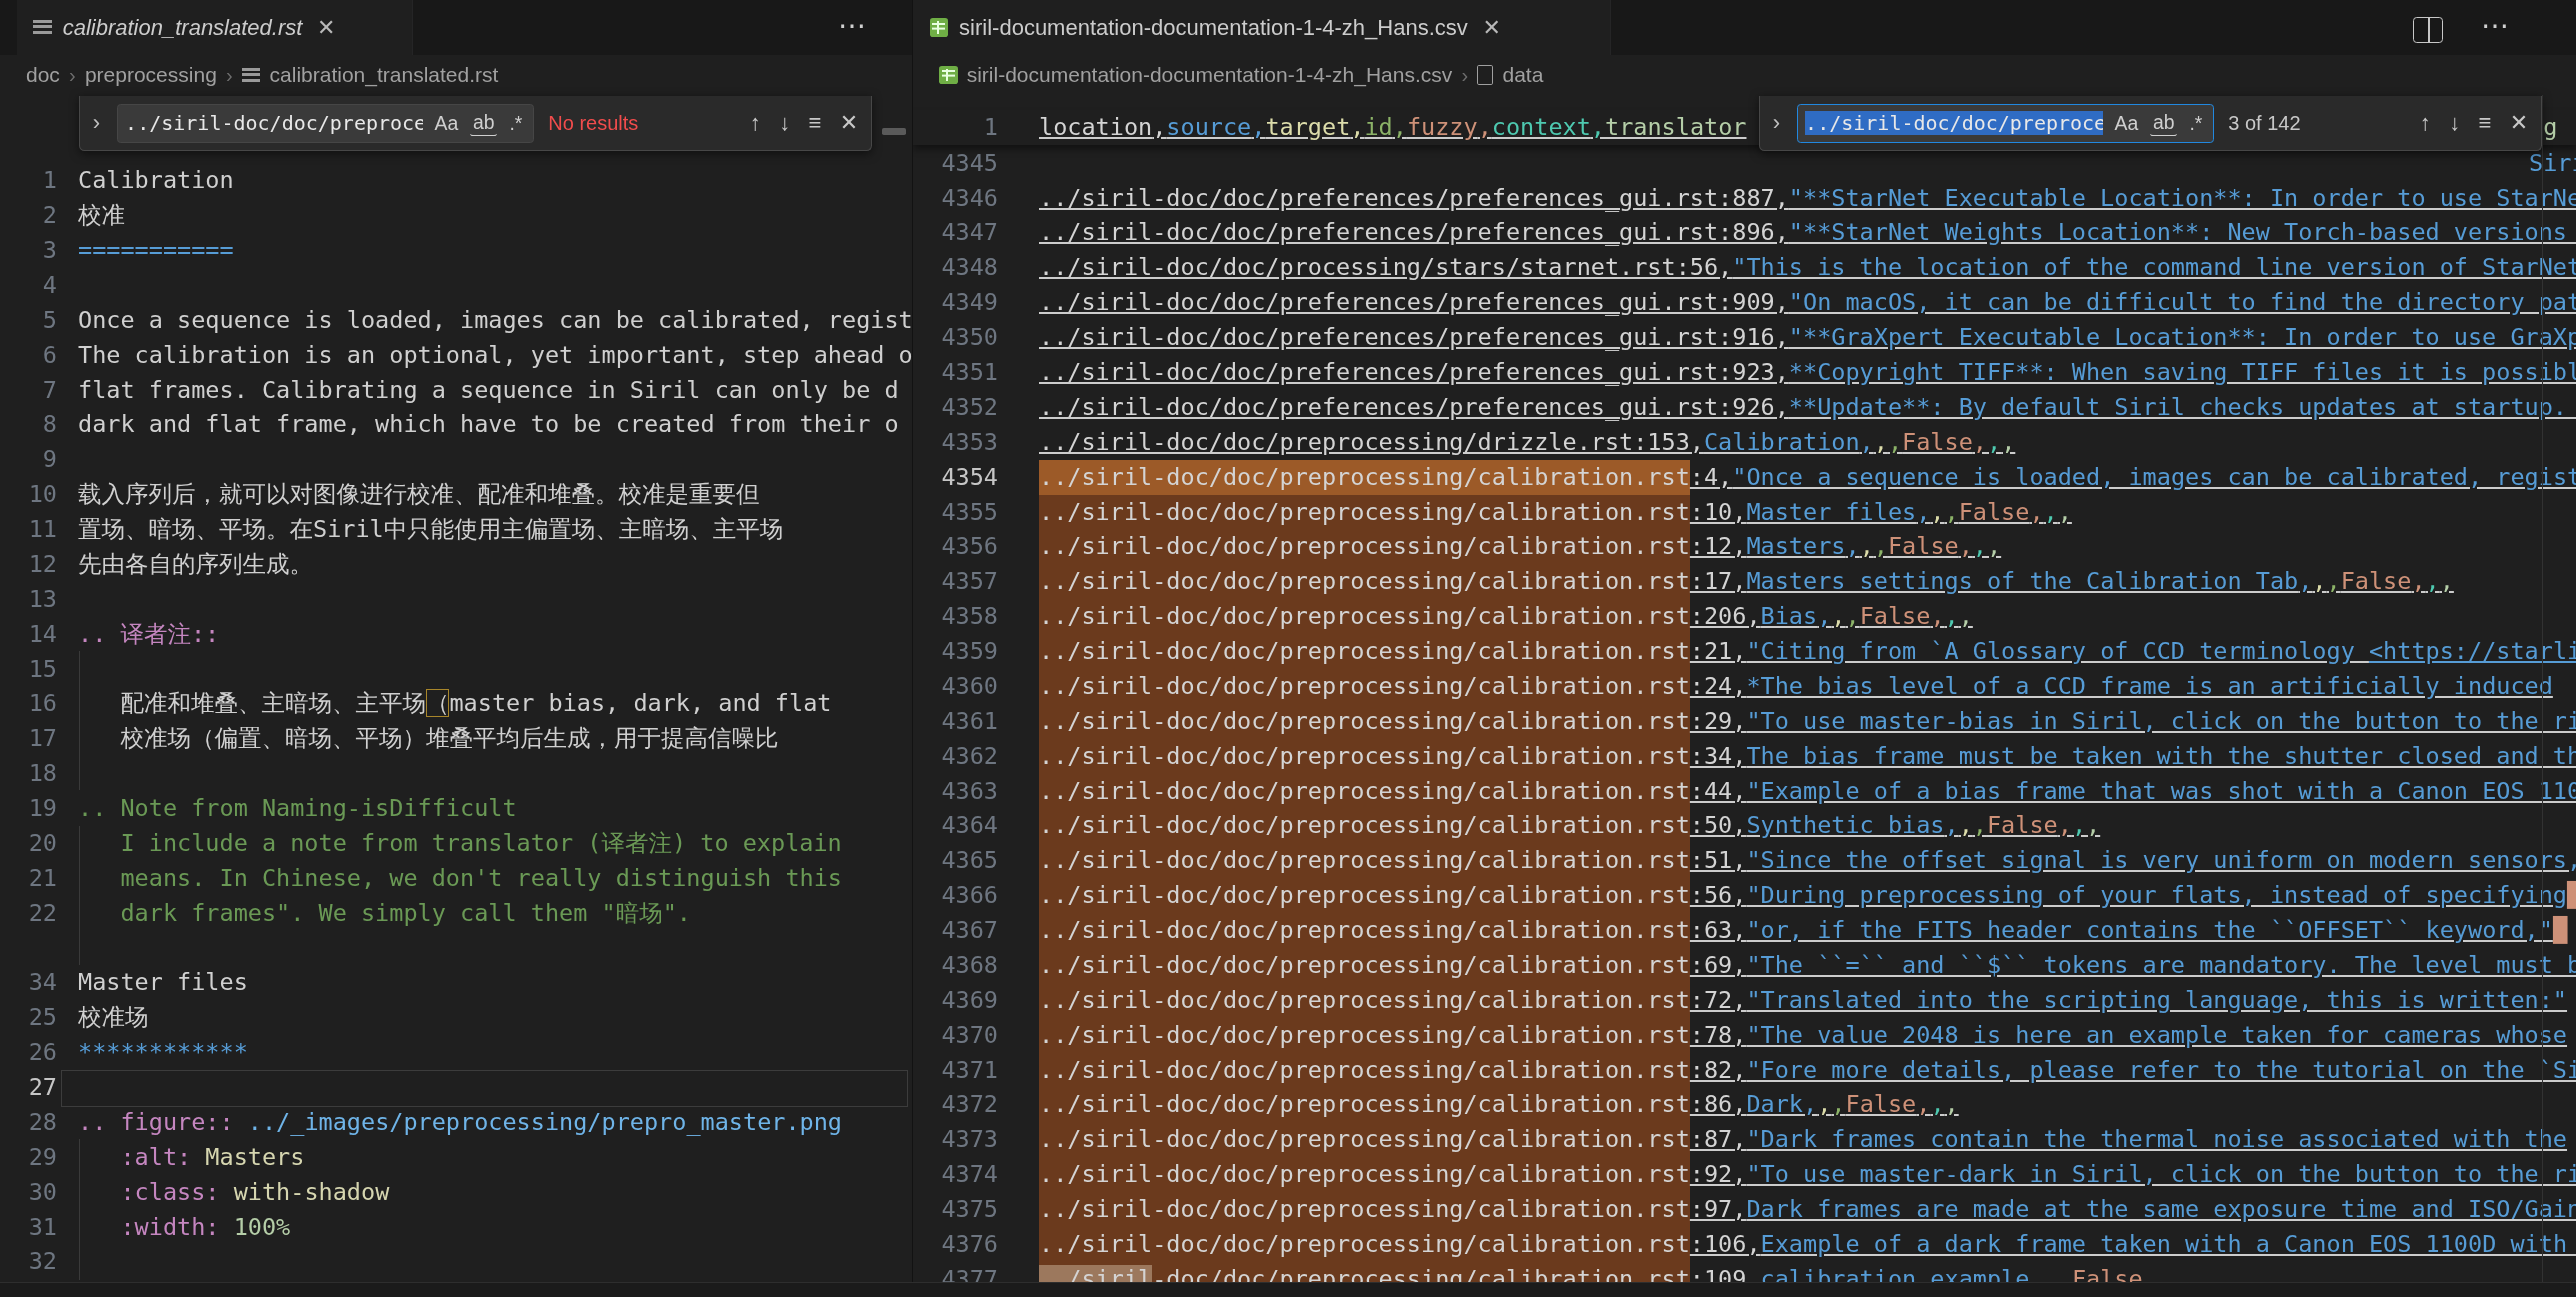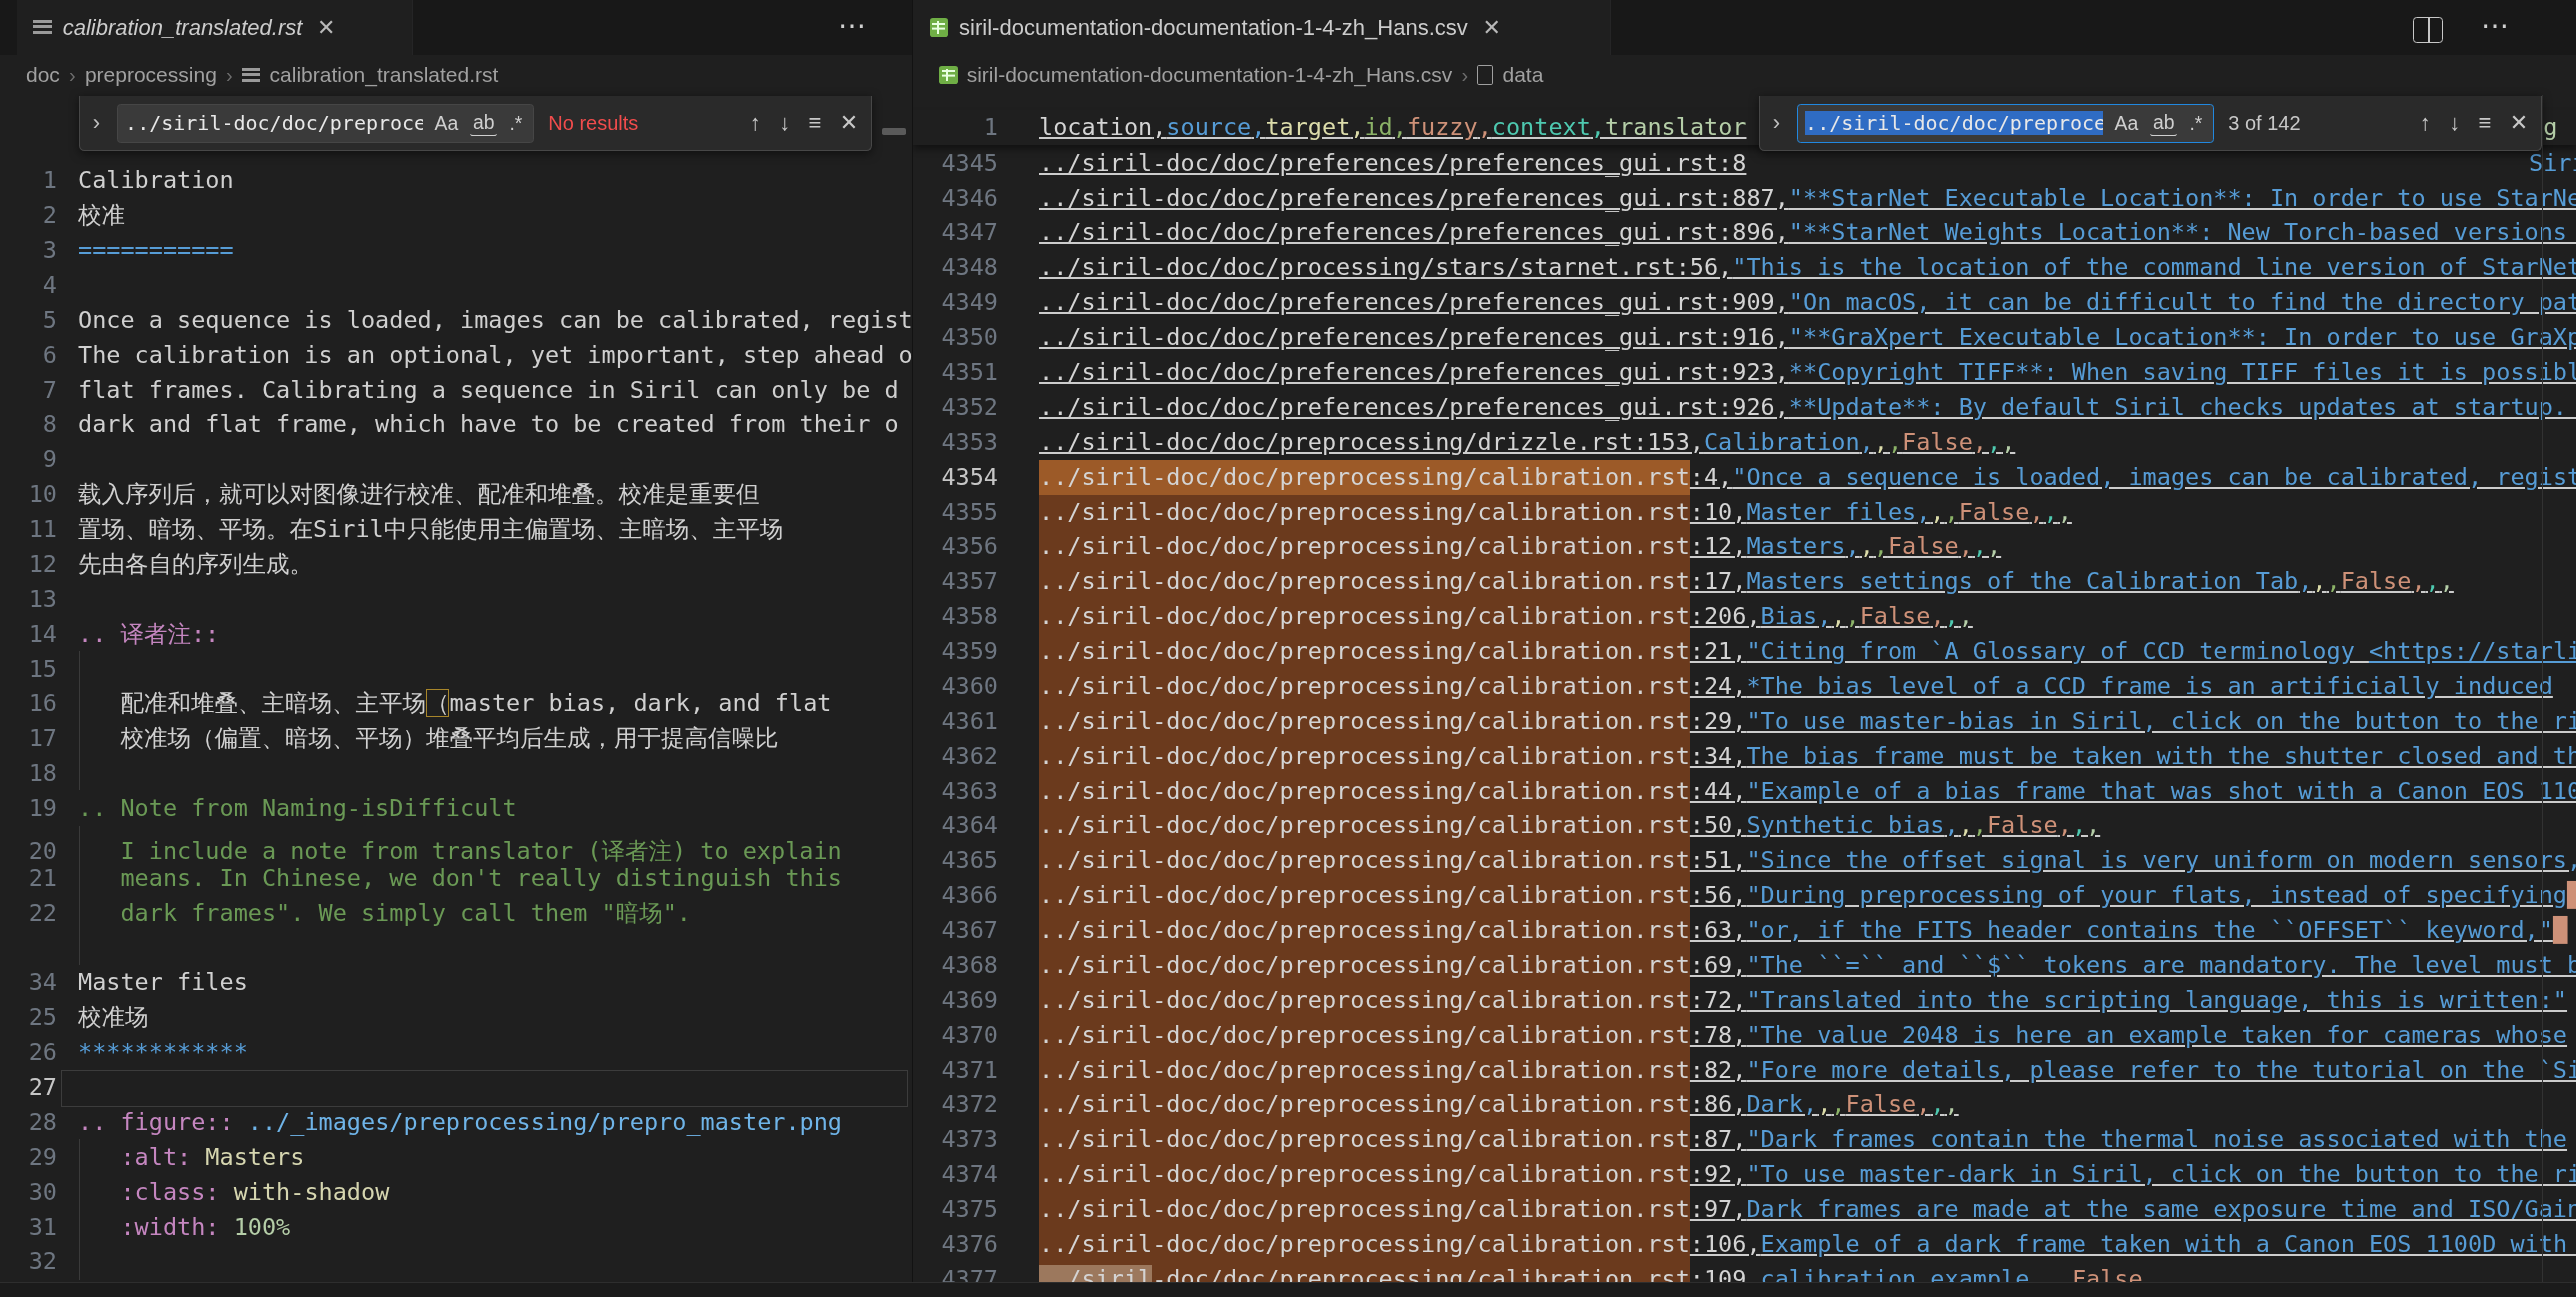--- a/index.html
+++ b/index.html
@@ -112,21 +112,21 @@
         <div class="cline" style="top: 382px;"><span class="ln">10</span><span class="txt"><span class="w">载入序列后，就可以对图像进行校准、配准和堆叠。校准是重要但</span></span></div>
         <div class="cline" style="top: 417px;"><span class="ln">11</span><span class="txt"><span class="w">置场、暗场、平场。在Siril中只能使用主偏置场、主暗场、主平场</span></span></div>
         <div class="cline" style="top: 452px;"><span class="ln">12</span><span class="txt"><span class="w">先由各自的序列生成。</span></span></div>
         <div class="cline" style="top: 487px;"><span class="ln">13</span><span class="txt"></span></div>
         <div class="cline" style="top: 522px;"><span class="ln">14</span><span class="txt"><span class="pink">.. 译者注::</span></span></div>
         <div class="cline" style="top: 557px;"><span class="ln">15</span><span class="txt"></span></div>
         <div class="cline" style="top: 591px;"><span class="ln">16</span><span class="txt"><span class="w">   配准和堆叠、主暗场、主平场</span><span class="w bx">（</span><span class="w">master bias, dark, and flat</span></span></div>
         <div class="cline" style="top: 626px;"><span class="ln">17</span><span class="txt"><span class="w">   校准场（偏置、暗场、平场）堆叠平均后生成，用于提高信噪比</span></span></div>
         <div class="cline" style="top: 661px;"><span class="ln">18</span><span class="txt"></span></div>
         <div class="cline" style="top: 696px;"><span class="ln">19</span><span class="txt"><span class="grn">.. Note from Naming-isDifficult</span></span></div>
-        <div class="cline" style="top: 731px; margin-top: 8px;"><span class="ln">20</span><span class="txt"><span class="grn">   I include a note from translator (译者注) to explain</span></span></div>
+        <div class="cline" style="top: 731px;"><span class="ln">20</span><span class="txt"><span class="grn">   I include a note from translator (译者注) to explain</span></span></div>
         <div class="cline" style="top: 766px;"><span class="ln">21</span><span class="txt"><span class="grn">   means. In Chinese, we don't really distinguish this</span></span></div>
         <div class="cline" style="top: 801px;"><span class="ln">22</span><span class="txt"><span class="grn">   dark frames". We simply call them "暗场".</span></span></div>
         <div class="cline" style="top: 870px;"><span class="ln">34</span><span class="txt"><span class="w">Master files</span></span></div>
         <div class="cline" style="top: 905px;"><span class="ln">25</span><span class="txt"><span class="w">校准场</span></span></div>
         <div class="cline" style="top: 940px;"><span class="ln">26</span><span class="txt"><span class="blue">************</span></span></div>
         <div class="curline" style="top: 975px;"></div>
         <div class="cline" style="top: 975px;"><span class="ln act">27</span><span class="txt"></span></div>
         <div class="cline" style="top: 1010px;"><span class="ln">28</span><span class="txt"><span class="pink">.. figure::</span><span class="w"> </span><span class="path">../_images/preprocessing/prepro_master.png</span></span></div>
         <div class="cline" style="top: 1045px;"><span class="ln">29</span><span class="txt"><span class="w">   </span><span class="pink">:alt:</span><span class="w"> </span><span class="kh">Masters</span></span></div>
         <div class="cline" style="top: 1080px;"><span class="ln">30</span><span class="txt"><span class="w">   </span><span class="pink">:class:</span><span class="w"> </span><span class="kh">with-shadow</span></span></div>
@@ -163,21 +163,21 @@
       <span class="dots" style="left:1568px;">⋯</span>
     </div>
     <div class="crumbs">
       <span class="csv-icon"></span>
       <span>siril-documentation-documentation-1-4-zh_Hans.csv</span>
       <span class="crumb-sep">›</span>
       <span class="file-icon"></span>
       <span>data</span>
     </div>
     <div class="editor" id="right-editor">
-        <div class="crow" style="top: 51px;"><span class="ln">4345</span><span class="txt"><span class="c1">../siril-doc/doc/preferences/preferences_gui.rst:8</span></span></div>
+        <div class="crow" style="top: 51px;"><span class="ln">4345</span></div>
         <div class="crow" style="top: 86px;"><span class="ln">4346</span><span class="txt"><span class="c1">../siril-doc/doc/preferences/preferences_gui.rst:887,</span><span class="c2">"**StarNet Executable Location**: In order to use StarNet</span></span></div>
         <div class="crow" style="top: 120px;"><span class="ln">4347</span><span class="txt"><span class="c1">../siril-doc/doc/preferences/preferences_gui.rst:896,</span><span class="c2">"**StarNet Weights Location**: New Torch-based versions o</span></span></div>
         <div class="crow" style="top: 155px;"><span class="ln">4348</span><span class="txt"><span class="c1">../siril-doc/doc/processing/stars/starnet.rst:56,</span><span class="c2">"This is the location of the command line version of StarNet</span></span></div>
         <div class="crow" style="top: 190px;"><span class="ln">4349</span><span class="txt"><span class="c1">../siril-doc/doc/preferences/preferences_gui.rst:909,</span><span class="c2">"On macOS, it can be difficult to find the directory path</span></span></div>
         <div class="crow" style="top: 225px;"><span class="ln">4350</span><span class="txt"><span class="c1">../siril-doc/doc/preferences/preferences_gui.rst:916,</span><span class="c2">"**GraXpert Executable Location**: In order to use GraXpe</span></span></div>
         <div class="crow" style="top: 260px;"><span class="ln">4351</span><span class="txt"><span class="c1">../siril-doc/doc/preferences/preferences_gui.rst:923,</span><span class="c2">**Copyright TIFF**: When saving TIFF files it is possible</span></span></div>
         <div class="crow" style="top: 295px;"><span class="ln">4352</span><span class="txt"><span class="c1">../siril-doc/doc/preferences/preferences_gui.rst:926,</span><span class="c2">**Update**: By default Siril checks updates at startup. I</span></span></div>
         <div class="crow" style="top: 330px;"><span class="ln">4353</span><span class="txt"><span class="c1">../siril-doc/doc/preprocessing/drizzle.rst:153,</span><span class="c2">Calibration</span><span class="c2">,</span><span class="c3">,</span><span class="c4">,</span><span class="c5">False</span><span class="c5">,</span><span class="c6">,</span><span class="c7">,</span></span></div>
         <div class="crow" style="top: 365px;"><span class="ln act">4354</span><span class="txt"><span class="mh cur c1">../siril-doc/doc/preprocessing/calibration.rst</span><span class="c1">:4,</span><span class="c2">"Once a sequence is loaded, images can be calibrated, regist</span></span></div>
         <div class="crow" style="top: 400px;"><span class="ln">4355</span><span class="txt"><span class="mh hl c1">../siril-doc/doc/preprocessing/calibration.rst</span><span class="c1">:10,</span><span class="c2">Master files</span><span class="c2">,</span><span class="c3">,</span><span class="c4">,</span><span class="c5">False</span><span class="c5">,</span><span class="c6">,</span><span class="c7">,</span></span></div>

